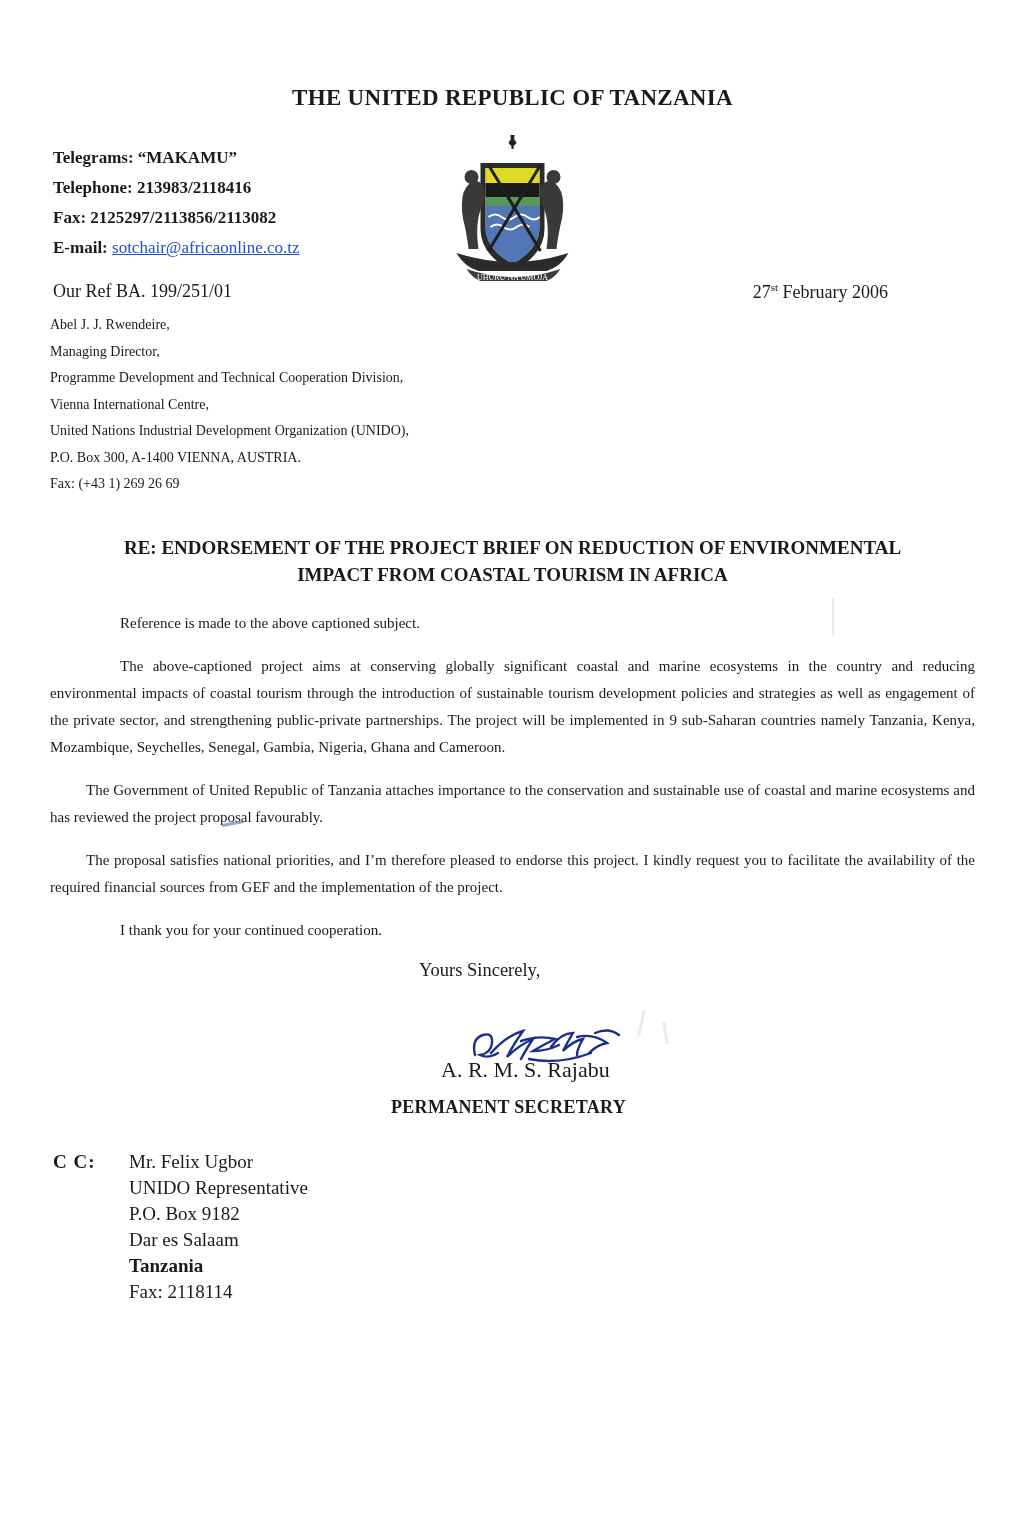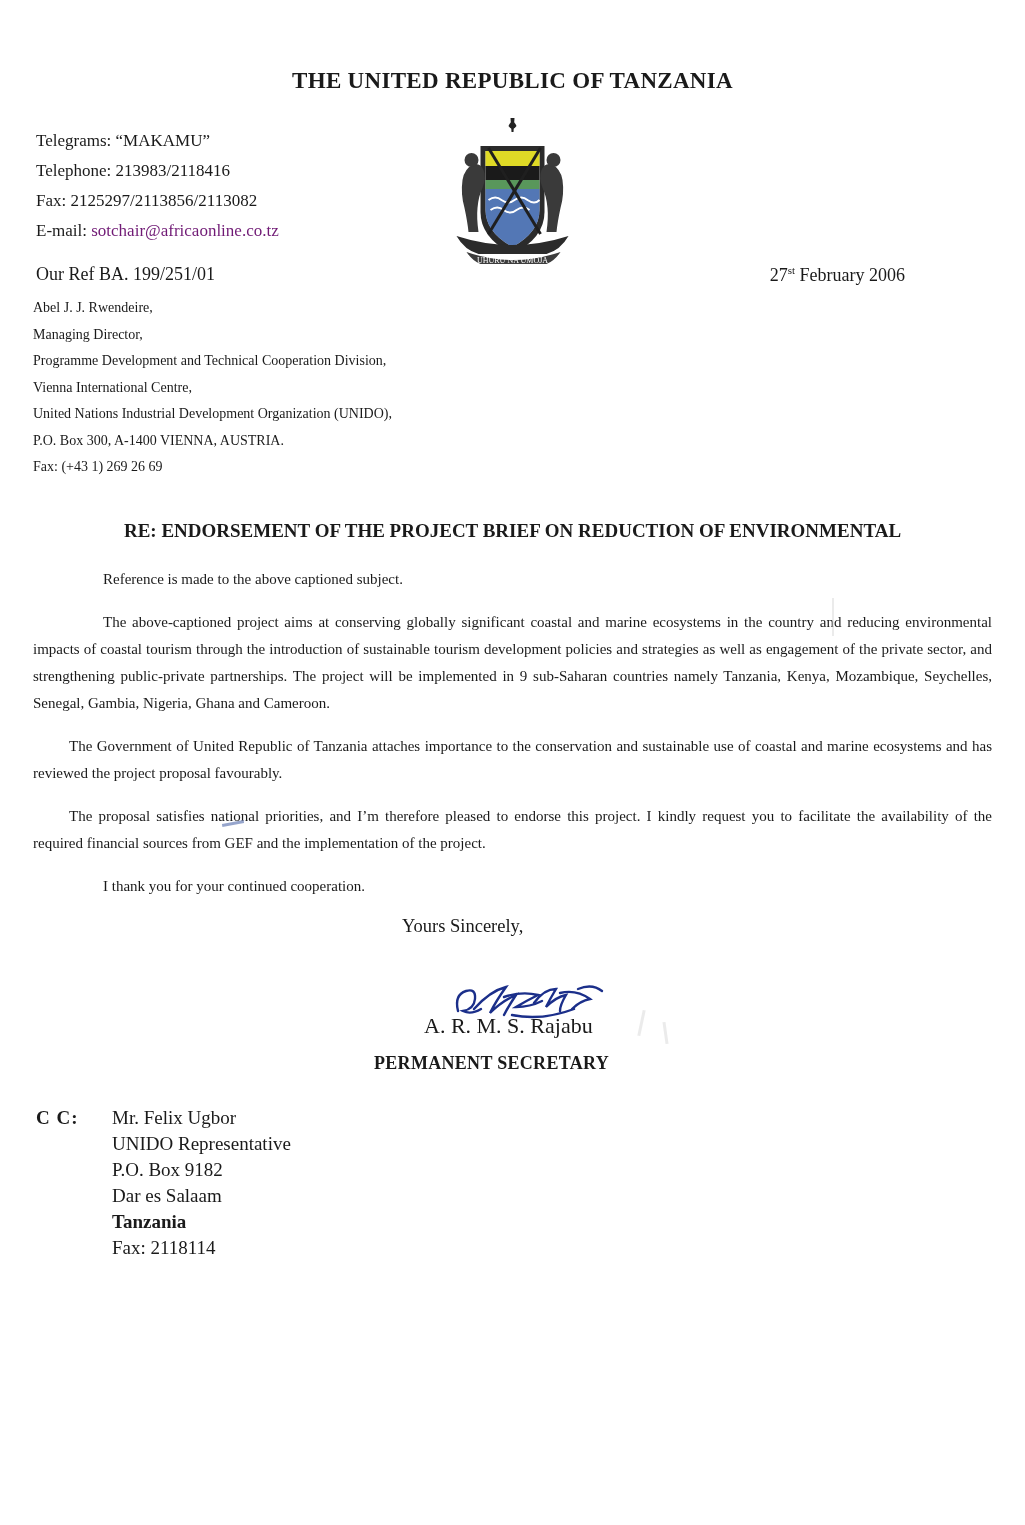--- a/index.html
+++ b/index.html
@@ -11,21 +11,21 @@
     width: 1025px;
     height: 1525px;
     position: relative;
     font-family: "Liberation Serif", serif;
     color: #1a1a1a;
     overflow: hidden;
   }
   .page {
     position: absolute;
     inset: 0;
-    padding: 0;
+    padding: 17px;
   }
 
   
   .doc-title {
     text-align: center;
     font-weight: bold;
     font-size: 23px;
     letter-spacing: 0.3px;
     margin-top: 68px;
   }
@@ -37,23 +37,24 @@
     height: 175px;
   }
   .lh-left {
     position: absolute;
     left: 36px;
     top: 10px;
     width: 360px;
     font-size: 17px;
     line-height: 30px;
   }
-  .lh-left .bold { font-weight: normal; }
+  .lh-left .bold { font-weight: bold; }
   .lh-left a, .lh-left .link {
-    color: #701a75;
+    color: #1d4ed8;
+    text-decoration: underline;
   }
   .lh-right {
     position: absolute;
     right: 58px;
     top: 18px;
     width: 330px;
     text-align: center;
     font-size: 17px;
     line-height: 30px;
     font-weight: bold;
@@ -243,20 +244,21 @@
     <div>Managing Director,</div>
     <div>Programme Development and Technical Cooperation Division,</div>
     <div>Vienna International Centre,</div>
     <div>United Nations Industrial Development Organization (UNIDO),</div>
     <div>P.O. Box 300, A-1400 VIENNA, AUSTRIA.</div>
     <div>Fax: (+43 1) 269 26 69</div>
   </div>
 
   <div class="subject">
     <span class="l1">RE:  ENDORSEMENT OF THE PROJECT BRIEF ON REDUCTION OF ENVIRONMENTAL</span>
+    <span class="l2">IMPACT FROM COASTAL TOURISM IN AFRICA</span>
   </div>
 
   <div class="body-wrap">
     <p class="para small-indent">Reference is made to the above captioned subject.</p>
     <p class="para small-indent">The above-captioned project aims at conserving globally significant coastal and marine ecosystems in the country and reducing environmental impacts of coastal tourism through the introduction of sustainable tourism development policies and strategies as well as engagement of the private sector, and strengthening public-private partnerships. The project will be implemented in 9 sub-Saharan countries namely Tanzania, Kenya, Mozambique, Seychelles, Senegal, Gambia, Nigeria, Ghana and Cameroon.</p>
     <p class="para noindent-just">The Government of United Republic of Tanzania attaches importance to the conservation and sustainable use of coastal and marine ecosystems and has reviewed the project proposal favourably.</p>
     <p class="para noindent-just">The proposal satisfies national priorities, and I’m therefore pleased to endorse this project.     I kindly request you to facilitate the availability of the required financial sources from GEF and the implementation of the project.</p>
     <p class="para small-indent">I thank you for your continued cooperation.</p>
   </div>
 

